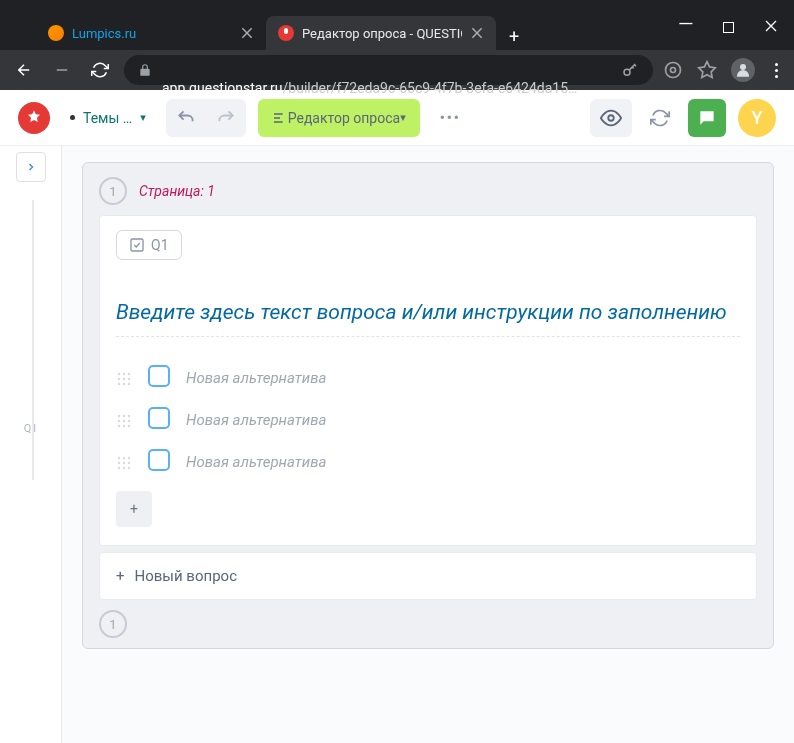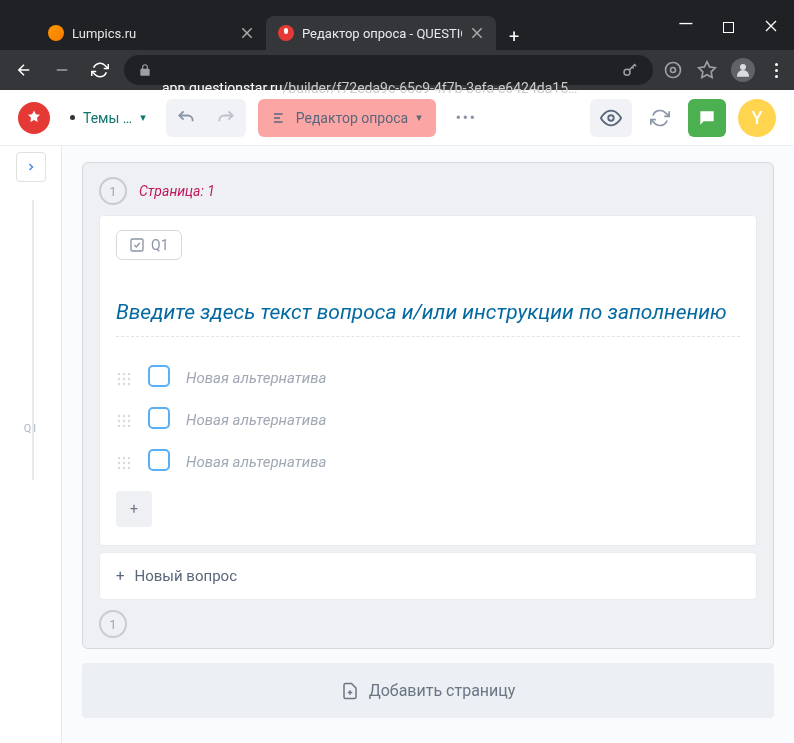--- a/index.html
+++ b/index.html
@@ -8,21 +8,21 @@
 
 .browser { background: #202124; height: 743px; }
 .titlebar { height: 8px; background: #202124; }
 .window-controls { position: absolute; top: 16px; right: 14px; display: flex; gap: 28px; align-items: center; }
 .window-controls span { color: #fff; font-size: 14px; width: 18px; text-align: center; }
 .win-min { font-size: 18px !important; position: relative; top: -4px; }
 .win-max { width: 11px !important; height: 11px; border: 1px solid #fff; display: inline-block; }
 .win-close svg { width: 12px; height: 12px; }
 
 .tabs-row { display: flex; align-items: flex-end; height: 42px; padding-left: 36px; background: #202124; }
-.tab { display: flex; align-items: center; height: 34px; padding: 0 12px; border-radius: 8px 8px 0 0; gap: 8px; min-width: 0; width: 230px; color: #e5e5e5; font-size: 13px; }
+.tab { display: flex; align-items: center; height: 34px; padding: 0 12px; border-radius: 8px 8px 0 0; gap: 8px; min-width: 0; width: 230px; color: #0ea5e9; font-size: 13px; }
 .tab.active { background: #35363a; color: #e8eaed; }
 .tab-favicon { width: 16px; height: 16px; border-radius: 50%; flex-shrink: 0; }
 .tab-favicon.lumpics { background: linear-gradient(135deg, #ff9800, #f57c00); }
 .tab-favicon.qs { background: #e53935; position: relative; }
 .tab-favicon.qs::after { content: ""; position: absolute; top: 3px; left: 6px; width: 4px; height: 6px; background: #fff; border-radius: 2px; }
 .tab-title { white-space: nowrap; overflow: hidden; text-overflow: clip; flex: 1; }
 .tab-close { width: 14px; height: 14px; color: #aaa; flex-shrink: 0; }
 .tab-new { width: 28px; height: 28px; display: flex; align-items: center; justify-content: center; color: #fff; font-size: 18px; margin-left: 4px; }
 
 .addr-bar { display: flex; align-items: center; height: 40px; background: #35363a; padding: 0 10px; gap: 10px; }
@@ -43,21 +43,21 @@
 
 .app { background: #fff; height: calc(743px - 90px); display: flex; flex-direction: column; }
 .app-toolbar { height: 56px; display: flex; align-items: center; padding: 0 18px; gap: 12px; border-bottom: 1px solid #eee; }
 .logo { width: 32px; height: 32px; background: #e53935; border-radius: 50%; position: relative; display: flex; align-items: center; justify-content: center; }
 .logo svg { width: 18px; height: 18px; fill: #fff; }
 .themes { display: flex; align-items: center; gap: 8px; color: #0f766e; font-size: 14px; padding: 6px 8px; }
 .themes .dot { width: 5px; height: 5px; background: #333; border-radius: 50%; }
 .tb-group { display: flex; align-items: center; background: #f0f2f5; border-radius: 6px; height: 38px; }
 .tb-btn { width: 40px; height: 38px; display: flex; align-items: center; justify-content: center; color: #8a94a6; }
 .tb-btn svg { width: 20px; height: 20px; }
-.editor-btn { display: flex; align-items: center; gap: 8px; background: #fca5a5; border-radius: 6px; height: 38px; padding: 0 14px; color: #5a6679; font-size: 14px; }
+.editor-btn { display: flex; align-items: center; gap: 0; background: #bef264; border-radius: 6px; height: 38px; padding: 0 14px; color: #5a6679; font-size: 14px; }
 .editor-btn svg { width: 16px; height: 16px; }
 .more-btn { color: #8a94a6; letter-spacing: 2px; font-size: 14px; padding: 0 8px; font-weight: bold; }
 .spacer { flex: 1; }
 .eye-wrap { background: #f0f2f5; border-radius: 6px; width: 42px; height: 38px; display: flex; align-items: center; justify-content: center; }
 .eye-wrap svg { width: 22px; height: 22px; stroke: #5a6679; }
 .sync-btn { width: 32px; height: 32px; display: flex; align-items: center; justify-content: center; }
 .sync-btn svg { width: 20px; height: 20px; stroke: #8a94a6; }
 .chat-btn { width: 38px; height: 38px; background: #4caf50; border-radius: 6px; display: flex; align-items: center; justify-content: center; }
 .chat-btn svg { width: 20px; height: 20px; fill: #fff; }
 .avatar { width: 38px; height: 38px; border-radius: 50%; background: #ffd54f; color: #fff; display: flex; align-items: center; justify-content: center; font-size: 18px; font-weight: 500; }
@@ -315,23 +315,16 @@
           </div>
 
           <div class="new-question">
             <span>+</span>
             <span>Новый вопрос</span>
           </div>
 
           <div class="page-footer-num">1</div>
         </div>
 
-        <div class="add-page">
-          <svg viewBox="0 0 24 24" fill="none" stroke="currentColor" stroke-width="2">
-              <path d="M14 2H6a2 2 0 00-2 2v16a2 2 0 002 2h12a2 2 0 002-2V8l-6-6z"></path>
-              <path d="M12 11v6M9 14h6"></path>
-            </svg>
-          <span>Добавить страницу</span>
-        </div>
       </div>
     </div>
   </div>
 </div>
 
 </body></html>

